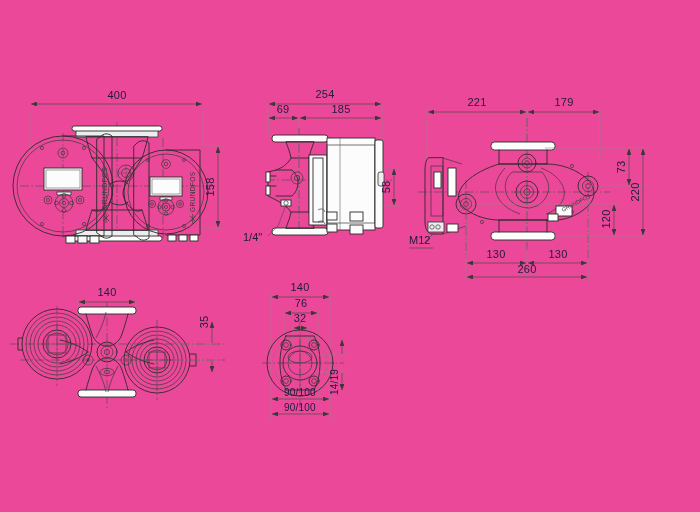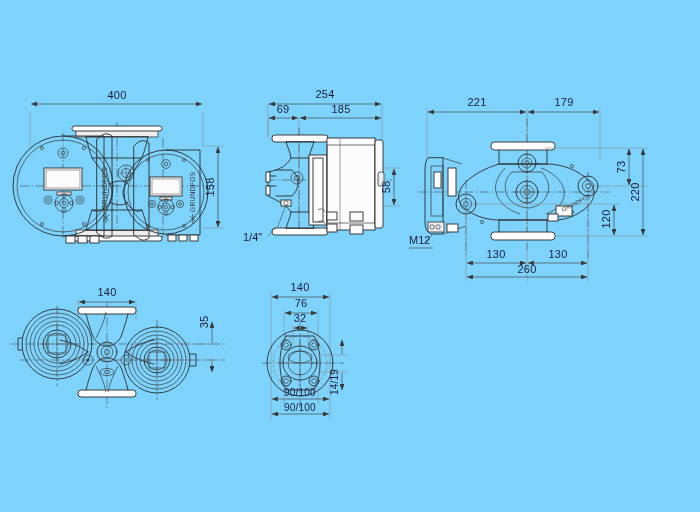--- a/index.html
+++ b/index.html
@@ -1,18 +1,18 @@
 <!DOCTYPE html>
 <html><head>
 <meta charset="utf-8">
 <style>
   html,body{margin:0;padding:0;background:#ffffff;}
   body{width:700px;height:512px;position:relative;overflow:hidden;
        font-family:"Liberation Sans",sans-serif;color:#1a1a2e;}
-  #sheet{position:absolute;left:0;top:0;width:700px;height:512px;background:#7dd3fc;}
+  #sheet{position:absolute;left:0;top:0;width:700px;height:512px;background:#ec4899;}
   svg{position:absolute;left:0;top:0;width:700px;height:512px;}
   .dimtxt{font-family:"Liberation Sans",sans-serif;font-size:11px;fill:#1c1c3c;
           text-anchor:middle;dominant-baseline:middle;letter-spacing:.2px;}
   .dimtxt.sm{font-size:10px;}
   .lbl{font-family:"Liberation Sans",sans-serif;font-size:11px;fill:#1c1c3c;
        text-anchor:start;dominant-baseline:middle;}
   .ol{fill:none;stroke:#2b2b2b;stroke-width:.9;stroke-linejoin:round;stroke-linecap:round;}
   .ol2{fill:none;stroke:#3a3a3a;stroke-width:.7;}
   .thin{fill:none;stroke:#555;stroke-width:.55;}
   .lightfill{fill:#fcfcfc;stroke:#2b2b2b;stroke-width:.9;}

